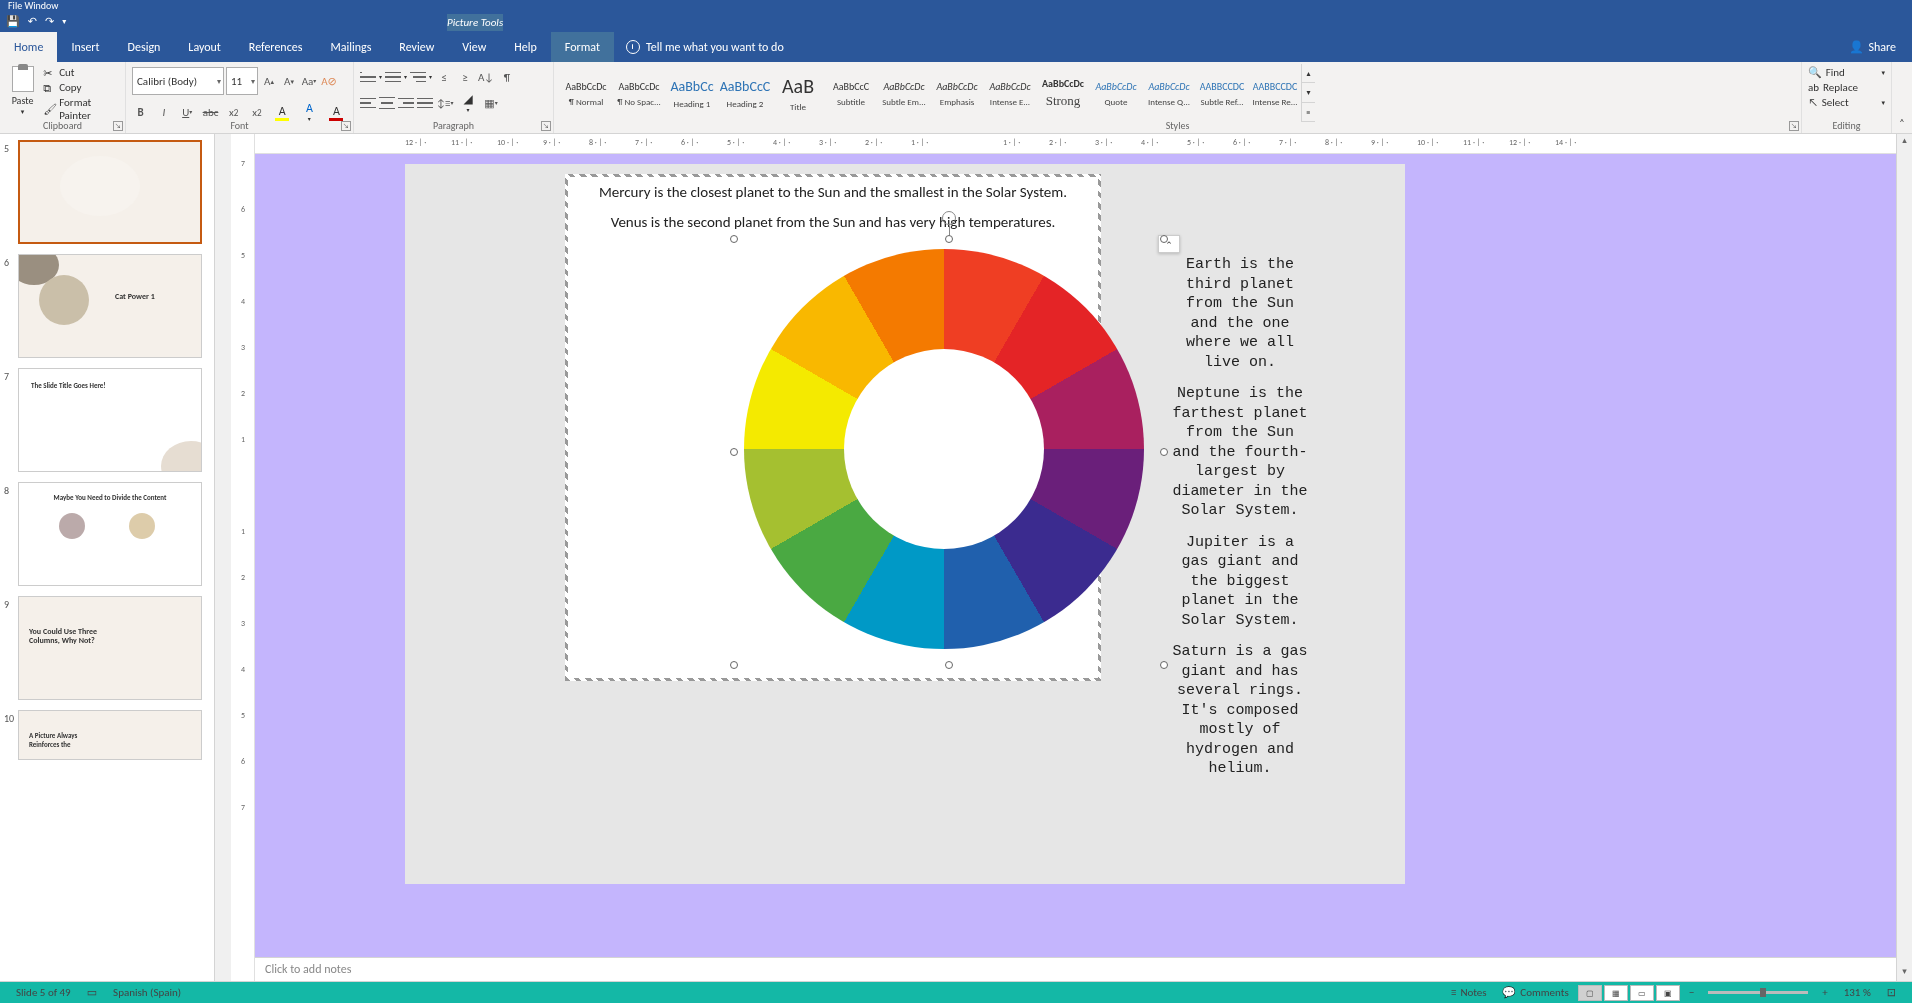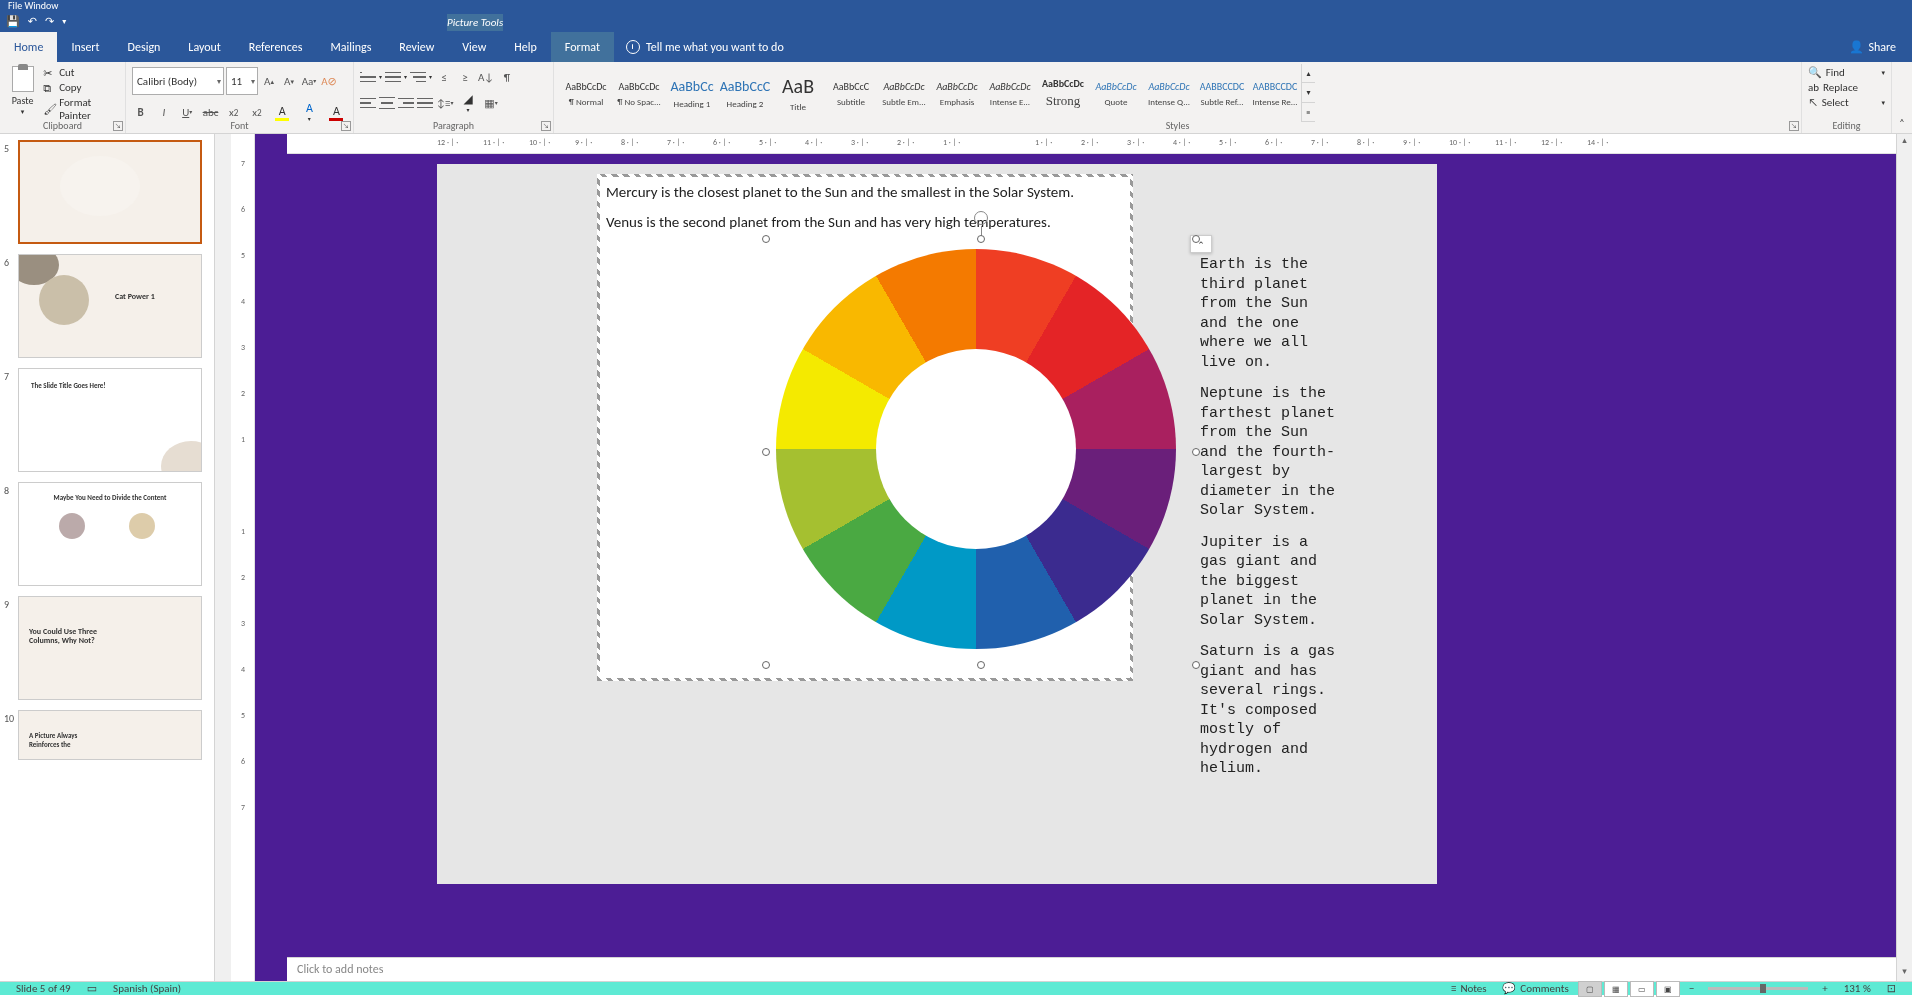--- a/index.html
+++ b/index.html
@@ -72,41 +72,41 @@
 .thumb-wrap { display: flex; margin-bottom: 10px; }
 .thumb-num { width: 14px; font-size: 10px; color: #555; padding-top: 2px; }
 .thumb { width: 184px; height: 104px; background: #f5f0ea; border: 1px solid #ccc; position: relative; overflow: hidden; font-size: 6px; }
 .thumb.selected { border: 2px solid #c55a11; }
 .thumb-scroll { width: 16px; background: #f0f0f0; }
 
 
 .ruler-v { width: 24px; background: #fff; border-right: 1px solid #e0e0e0; position: relative; }
 .ruler-v-inner { position: absolute; left: 4px; top: 24px; width: 16px; }
 .ruler-tick-v { position: absolute; left: 0; width: 100%; text-align: center; font-size: 8px; color: #666; }
-.page-area { flex: 1; background: #4c1d95; display: flex; flex-direction: column; position: relative; padding-left: 32px; }
+.page-area { flex: 1; background: #c4b5fd; display: flex; flex-direction: column; position: relative; }
 .ruler-h { height: 20px; background: #fff; border-bottom: 1px solid #e0e0e0; position: relative; }
 .ruler-h-inner { position: absolute; top: 3px; left: 150px; display: flex; }
 .ruler-tick { width: 46px; font-size: 8px; color: #666; }
 .canvas { flex: 1; position: relative; overflow: auto; }
 .page { position: absolute; left: 150px; top: 10px; width: 1000px; height: 720px; background: #e6e6e6; }
-.text-box { position: absolute; left: 160px; top: 10px; width: 536px; background: #fff; border: 3px dashed #888; border-image: repeating-linear-gradient(45deg,#999 0,#999 4px,#fff 4px,#fff 8px) 3; padding: 6px; }
+.text-box { position: absolute; left: 160px; top: 10px; width: 536px; background: #fff; border: 3px dashed #888; border-image: repeating-linear-gradient(45deg,#999 0,#999 4px,#fff 4px,#fff 8px) 3; padding: 6px; text-align: center; }
 .text-box p { font-size: 15px; color: #222; margin-bottom: 10px; line-height: 1.3; }
 .img-sel { position: absolute; left: 166px; top: 62px; width: 430px; height: 426px; }
 .handle { position: absolute; width: 8px; height: 8px; background: #fff; border: 1px solid #666; border-radius: 50%; }
 .rotate-handle { position: absolute; left: 50%; top: -28px; transform: translateX(-50%); width: 14px; height: 14px; border: 1.5px solid #888; border-radius: 50%; }
 .rotate-handle::after { content: ''; position: absolute; top: 14px; left: 6px; width: 1px; height: 12px; background: #888; }
 .layout-opts { position: absolute; right: -16px; top: -4px; width: 22px; height: 18px; background: #fff; border: 1px solid #ccc; box-shadow: 0 1px 3px rgba(0,0,0,.2); display:flex; align-items:center; justify-content:center; }
 .color-wheel { width: 400px; height: 400px; border-radius: 50%; background: conic-gradient(from -90deg, #f4ea00 0deg 30deg, #f9b800 30deg 60deg, #f47a00 60deg 90deg, #ef3e23 90deg 120deg, #e42426 120deg 150deg, #a9205f 150deg 180deg, #6a1f7a 180deg 210deg, #3b2b8f 210deg 240deg, #2060ad 240deg 270deg, #0099c6 270deg 300deg, #4aa942 300deg 330deg, #a5c030 330deg 360deg); position: relative; margin: 10px; }
 .color-wheel::after { content:''; position: absolute; left: 100px; top: 100px; width: 200px; height: 200px; background: #fff; border-radius: 50%; }
 .wrap-text { position: absolute; left: 600px; top: 78px; width: 144px; font-size: 15px; color: #222; line-height: 1.3; }
 .wrap-text p { margin-bottom: 12px; font-family: Liberation Mono, monospace; }
 
 .notes-pane { height: 24px; border-top: 1px solid #d4d4d4; padding: 4px 10px; color: #888; font-size: 12px; background: #fff; }
 
-.statusbar { height: 14px; background: #5eead4; border-top: 1px solid #d4d4d4; display: flex; align-items: center; padding: 0 8px; font-size: 11px; color: #444; justify-content: center; }
+.statusbar { height: 22px; background: #14b8a6; border-top: 1px solid #d4d4d4; display: flex; align-items: center; padding: 0 8px; font-size: 11px; color: #444; justify-content: center; }
 .statusbar .spacer { flex: 1; }
 .status-btn { padding: 0 8px; display: flex; align-items: center; gap: 4px; cursor: pointer; }
 .view-btn { width: 24px; height: 16px; border: 1px solid #bbb; margin: 0 1px; cursor: pointer; display:flex; align-items:center; justify-content:center; font-size:8px; background:#fff; }
 .view-btn.active { background: #d0d0d0; }
 .zoom-slider { width: 100px; height: 3px; background: #bbb; margin: 0 6px; position: relative; }
 .zoom-slider::after { content:''; position:absolute; left:52px; top:-3px; width:6px; height:9px; background:#666; }
 
 
 .scroll-right { width: 16px; background: #f0f0f0; border-left: 1px solid #d4d4d4; display:flex; flex-direction:column; }
 .scroll-arrow { height: 16px; text-align: center; font-size: 9px; color: #666; cursor: pointer; }

